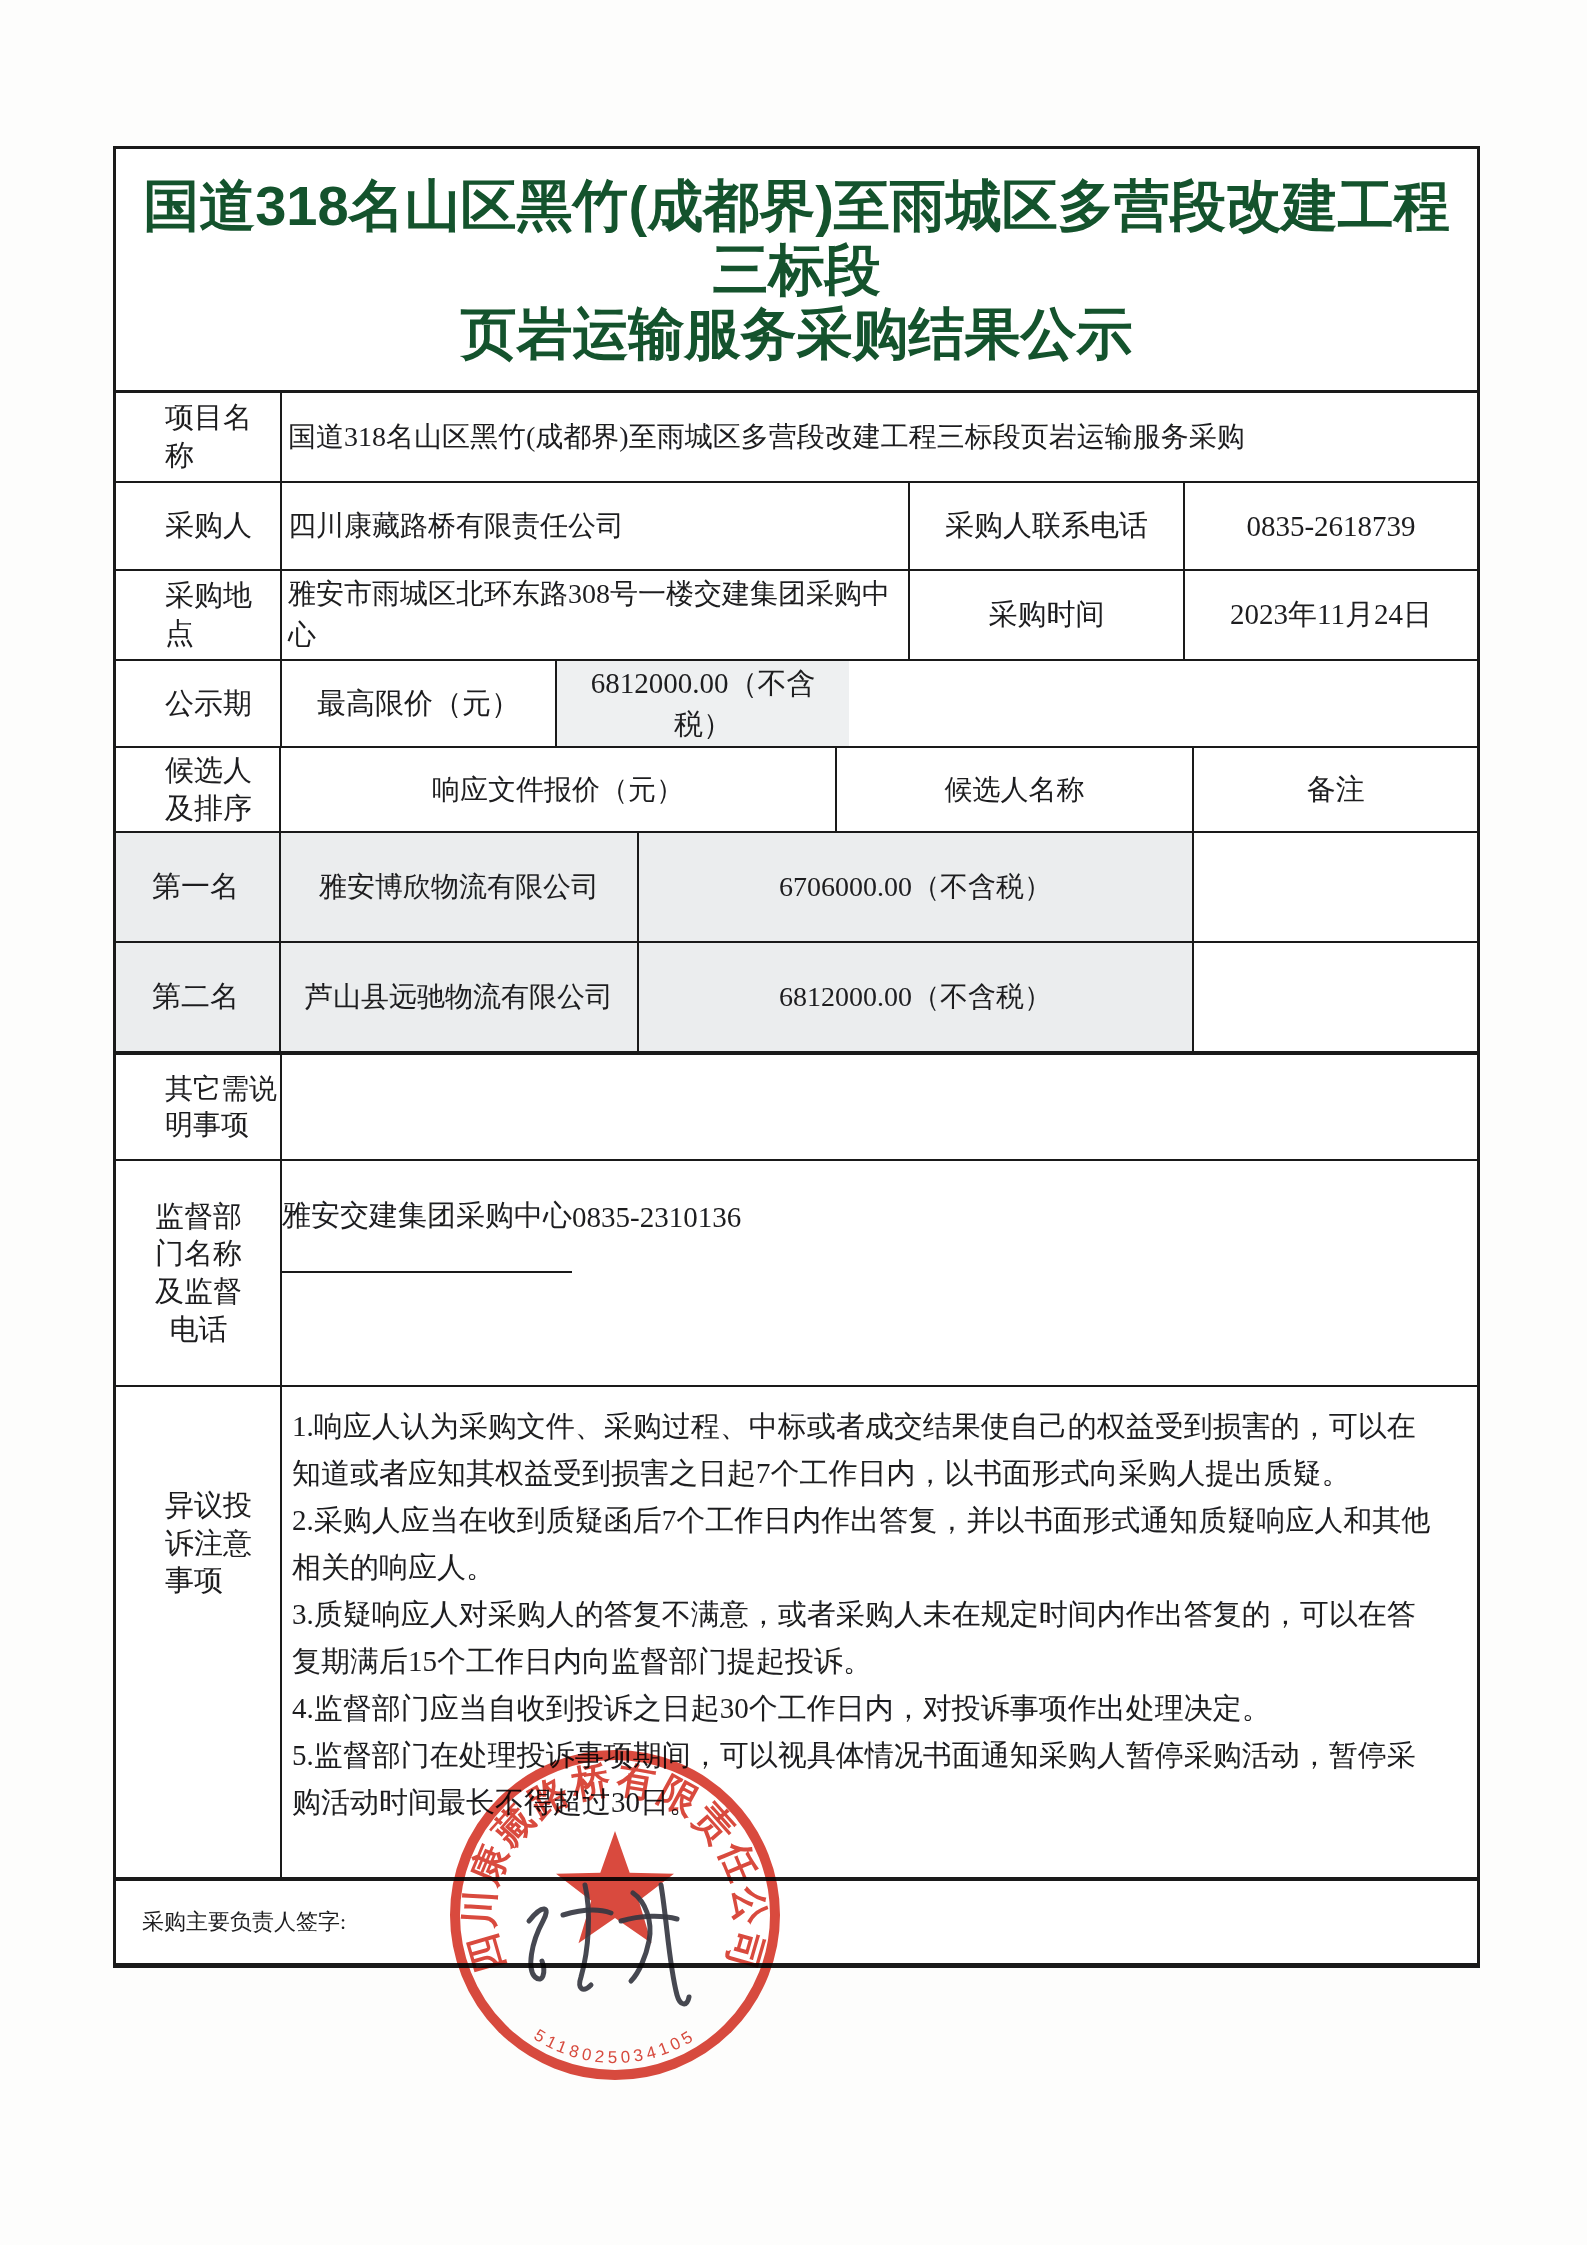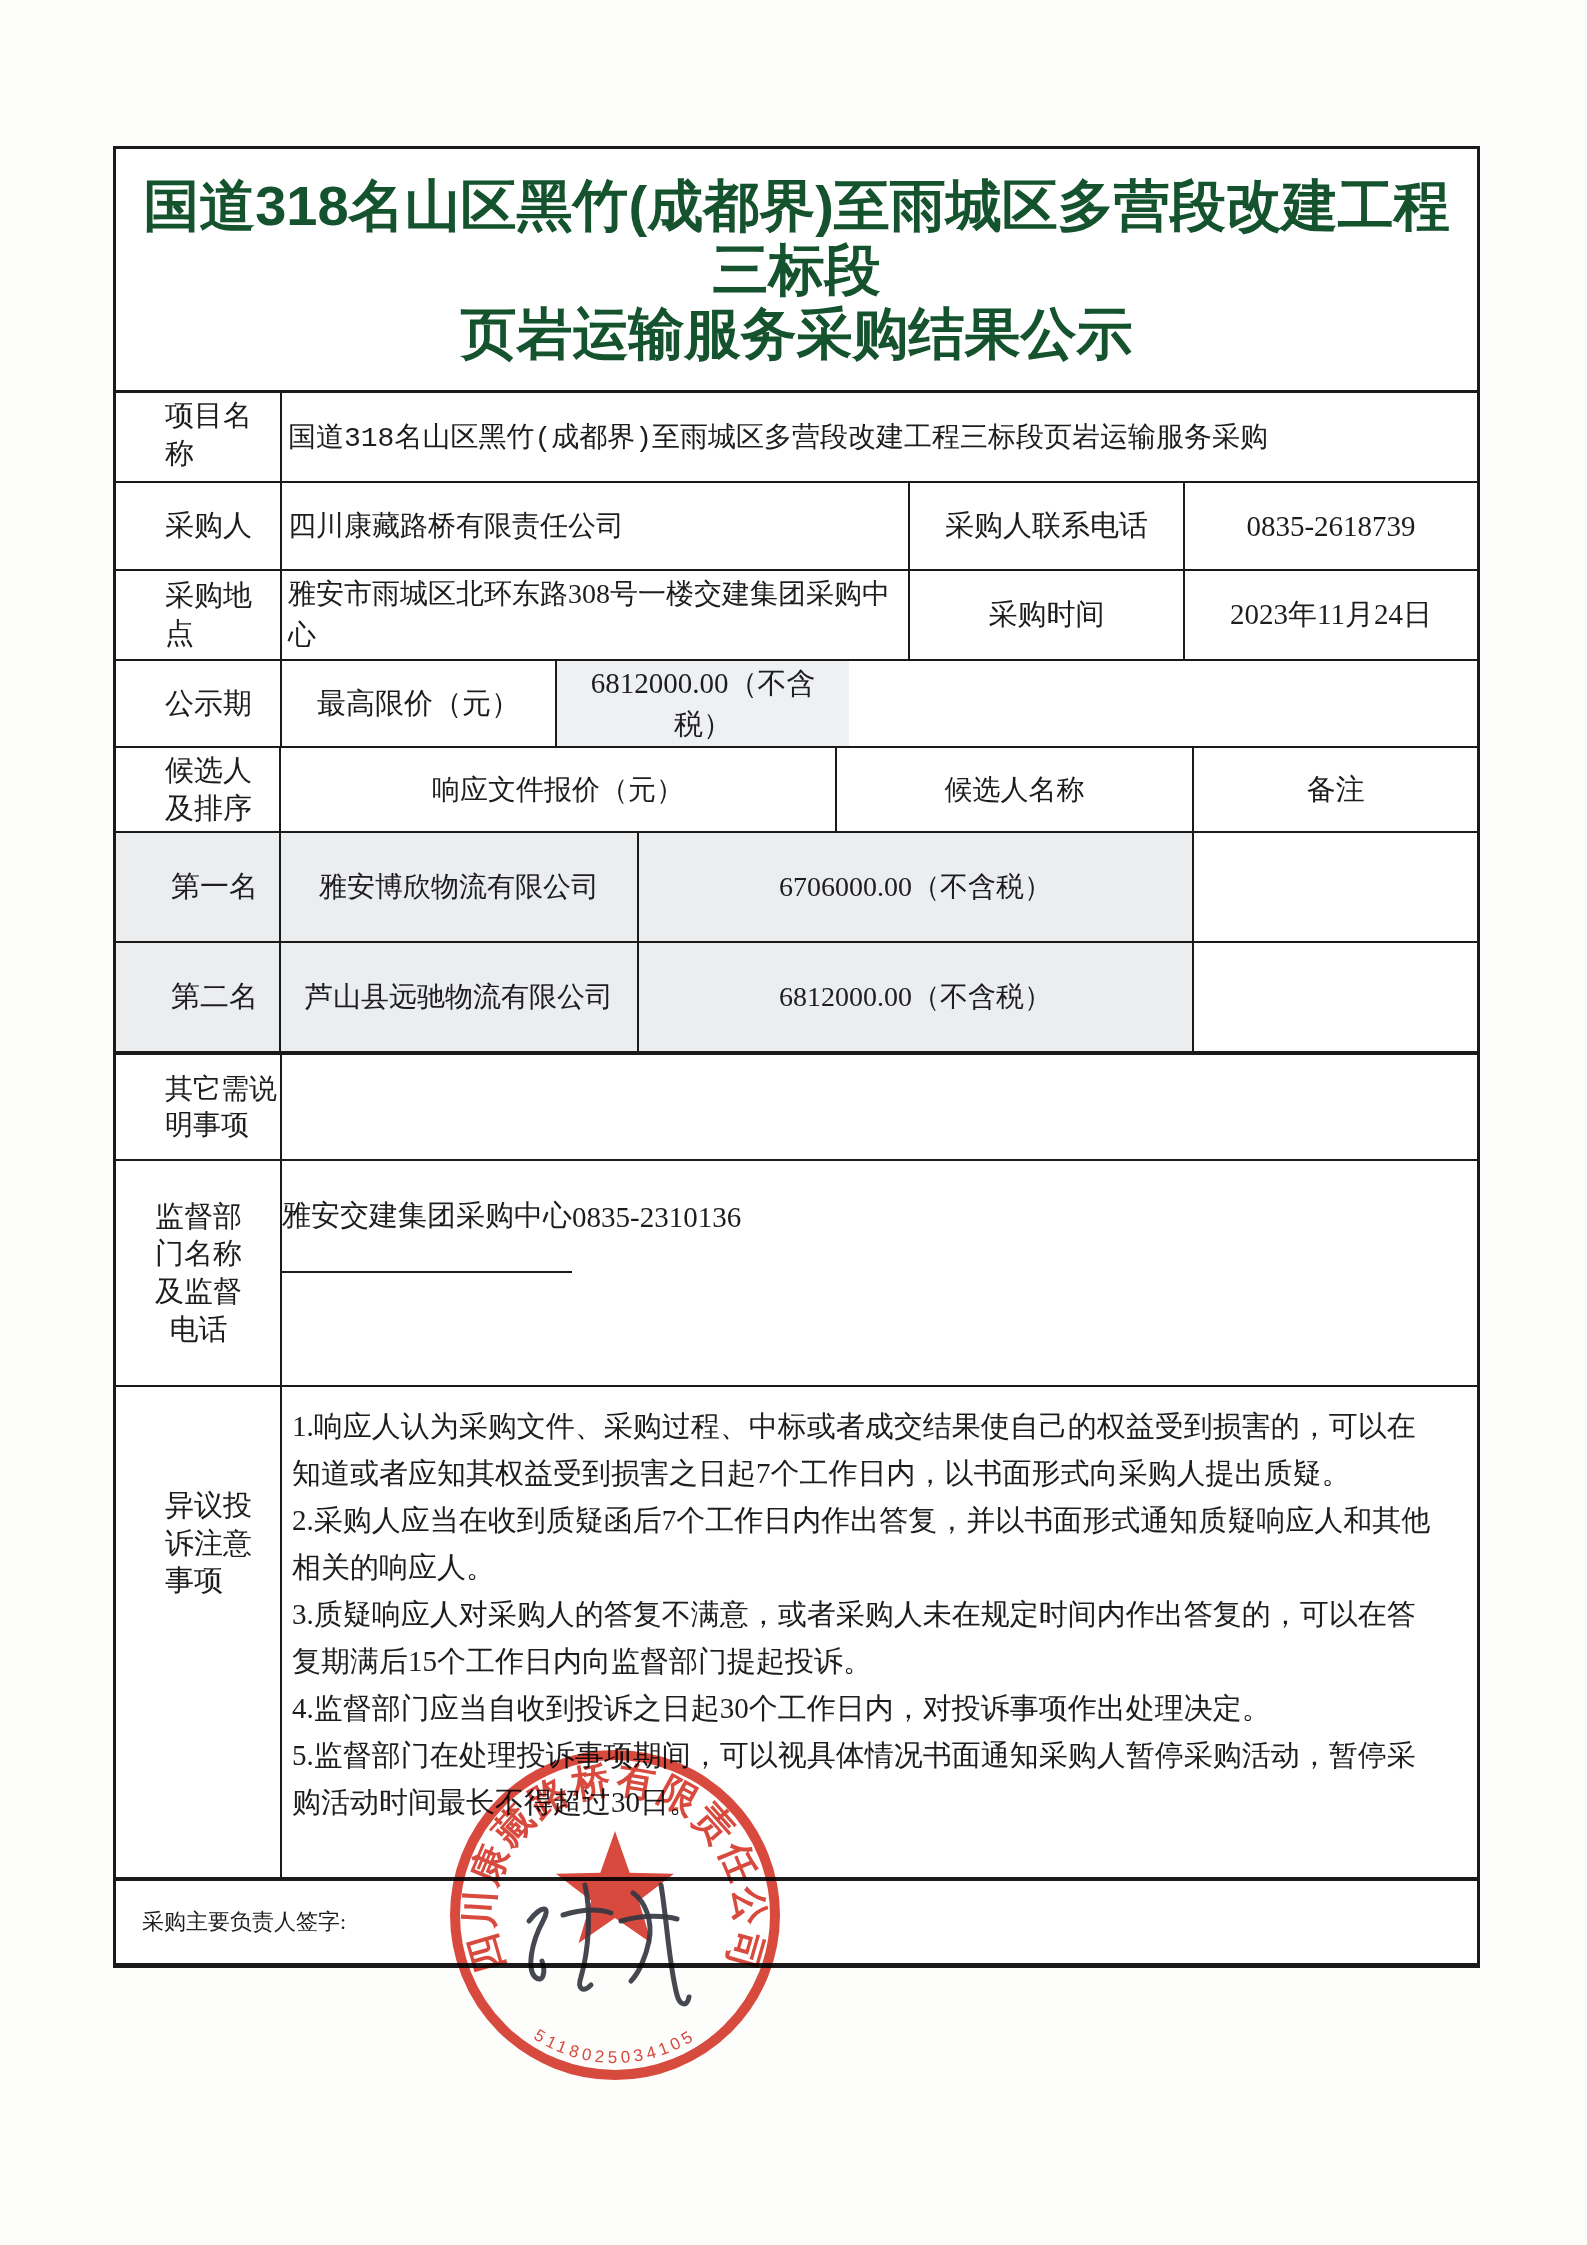--- a/index.html
+++ b/index.html
@@ -21,34 +21,34 @@
     border:3px solid var(--line);
     border-bottom-width:5px;
     box-sizing:border-box;
     background:#fff;
   }
   .trow{display:flex;box-sizing:border-box;border-bottom:2px solid var(--line);}
   .cell{box-sizing:border-box;border-right:2px solid var(--line);display:flex;align-items:center;overflow:hidden;}
   .cell:last-child{border-right:none;}
   
   .r-title{height:244px;border-bottom-width:3px;}
-  .r1{height:90px;font-family:Liberation Mono, monospace;} .r2{height:88px;} .r3{height:90px;} .r4{height:87px;}
+  .r1{height:90px;} .r2{height:88px;} .r3{height:90px;} .r4{height:87px;}
   .r5{height:85px;} .r6{height:110px;} .r7{height:112px;border-bottom-width:4px;}
   .r8{height:106px;} .r9{height:226px;} .r10{height:494px;border-bottom-width:4px;}
   .r11{height:82px;border-bottom:none;}
   
   .lab{width:166px;font-size:29px;line-height:1.3;}
   .lab .labtxt{display:block;margin-left:49px;width:115px;word-break:break-all;text-align:left;}
   .lab-center .labtxt{margin-left:25px;text-align:center;}
   .val{flex:1;font-size:28px;line-height:1.45;padding:4px 2px 4px 6px;word-break:break-all;}
   .sub{width:275px;font-size:29px;justify-content:center;text-align:center;}
   .subval{width:292px;font-size:29px;justify-content:center;text-align:center;padding:0 16px;word-break:break-all;}
   .subval .wrapmid{width:100%;text-align:center;line-height:1.4;}
   .c-rank{width:166px;font-size:29px;}
-  .c-rank .labtxt{display:block;margin-left:55px;width:115px;}
+  .c-rank .labtxt{display:block;margin-left:36px;width:115px;}
   .c-name{width:359px;font-size:28px;justify-content:center;text-align:center;}
   .c-price{width:558px;font-size:28px;justify-content:center;text-align:center;}
   .c-remark{width:284px;font-size:28px;justify-content:center;}
   .shaded{background:var(--shade);}
   .shaded-light{background:var(--shade2);}
   
   .r-title .cell{justify-content:center;}
   .title-box{width:100%;text-align:center;font-family:"Liberation Sans","DejaVu Sans",sans-serif;font-weight:700;font-size:56px;line-height:64px;color:#14532d;}
   
   .wide-val{flex:1;font-size:28px;padding-left:6px;}

